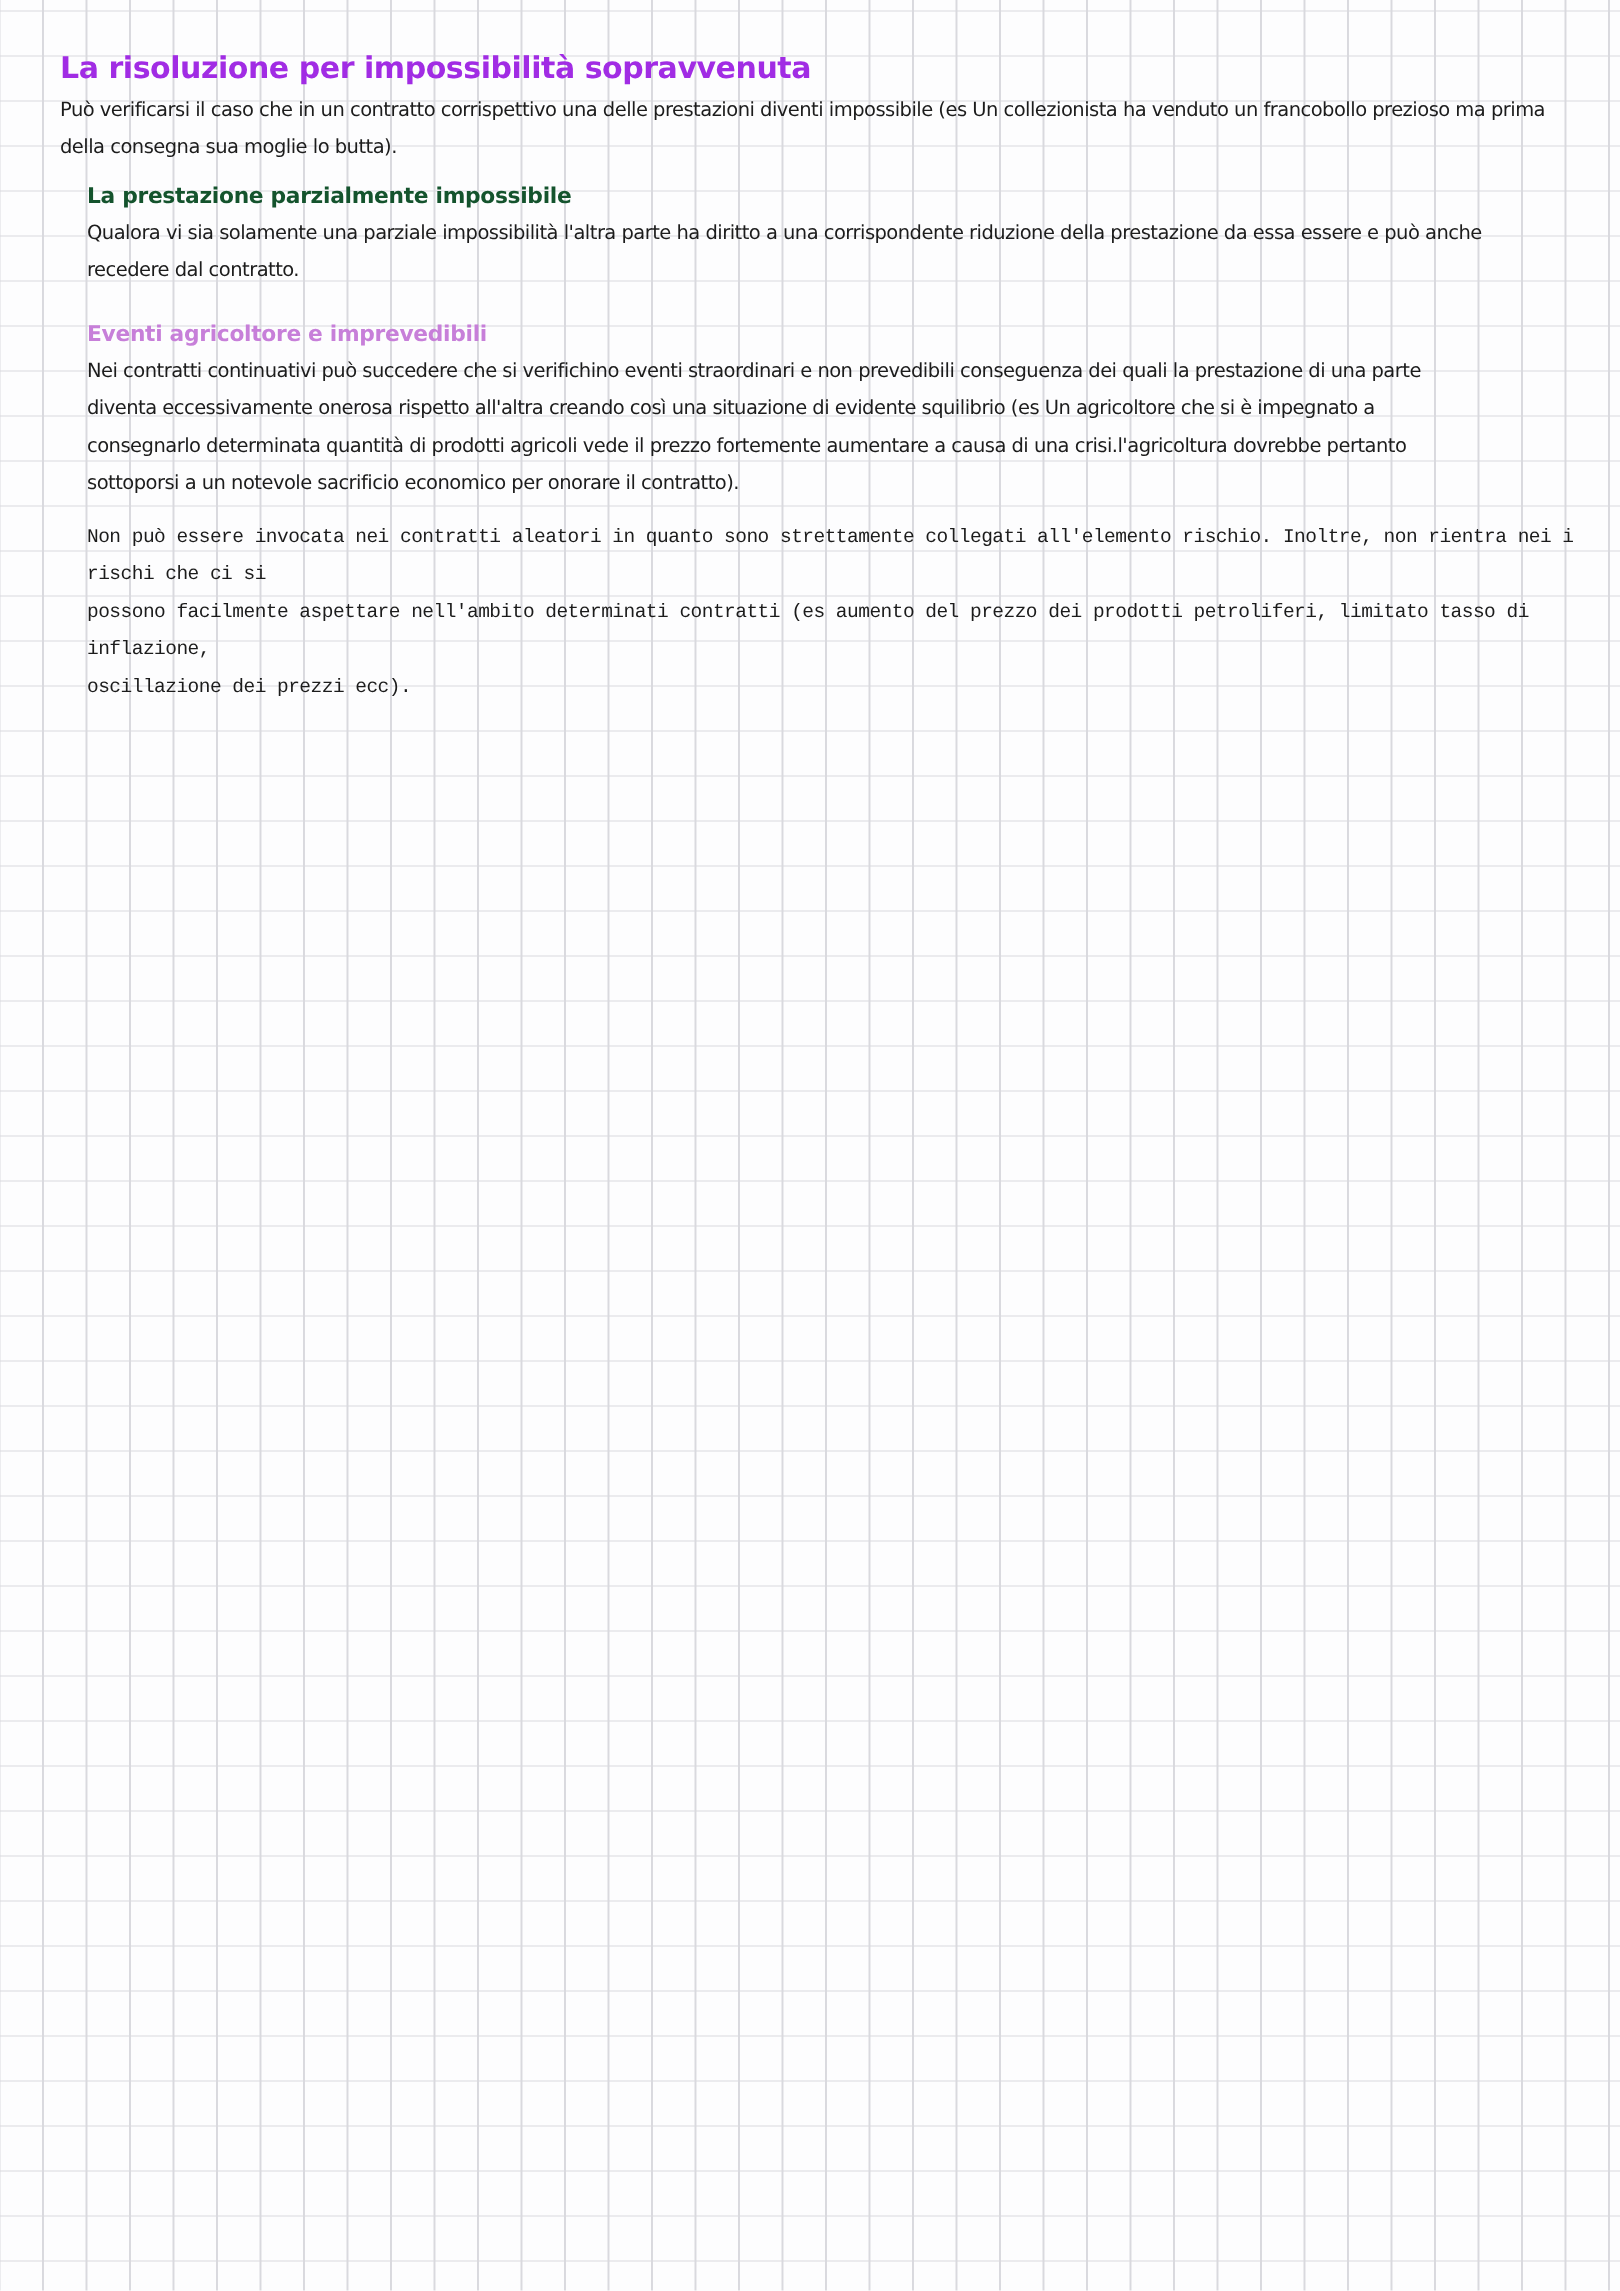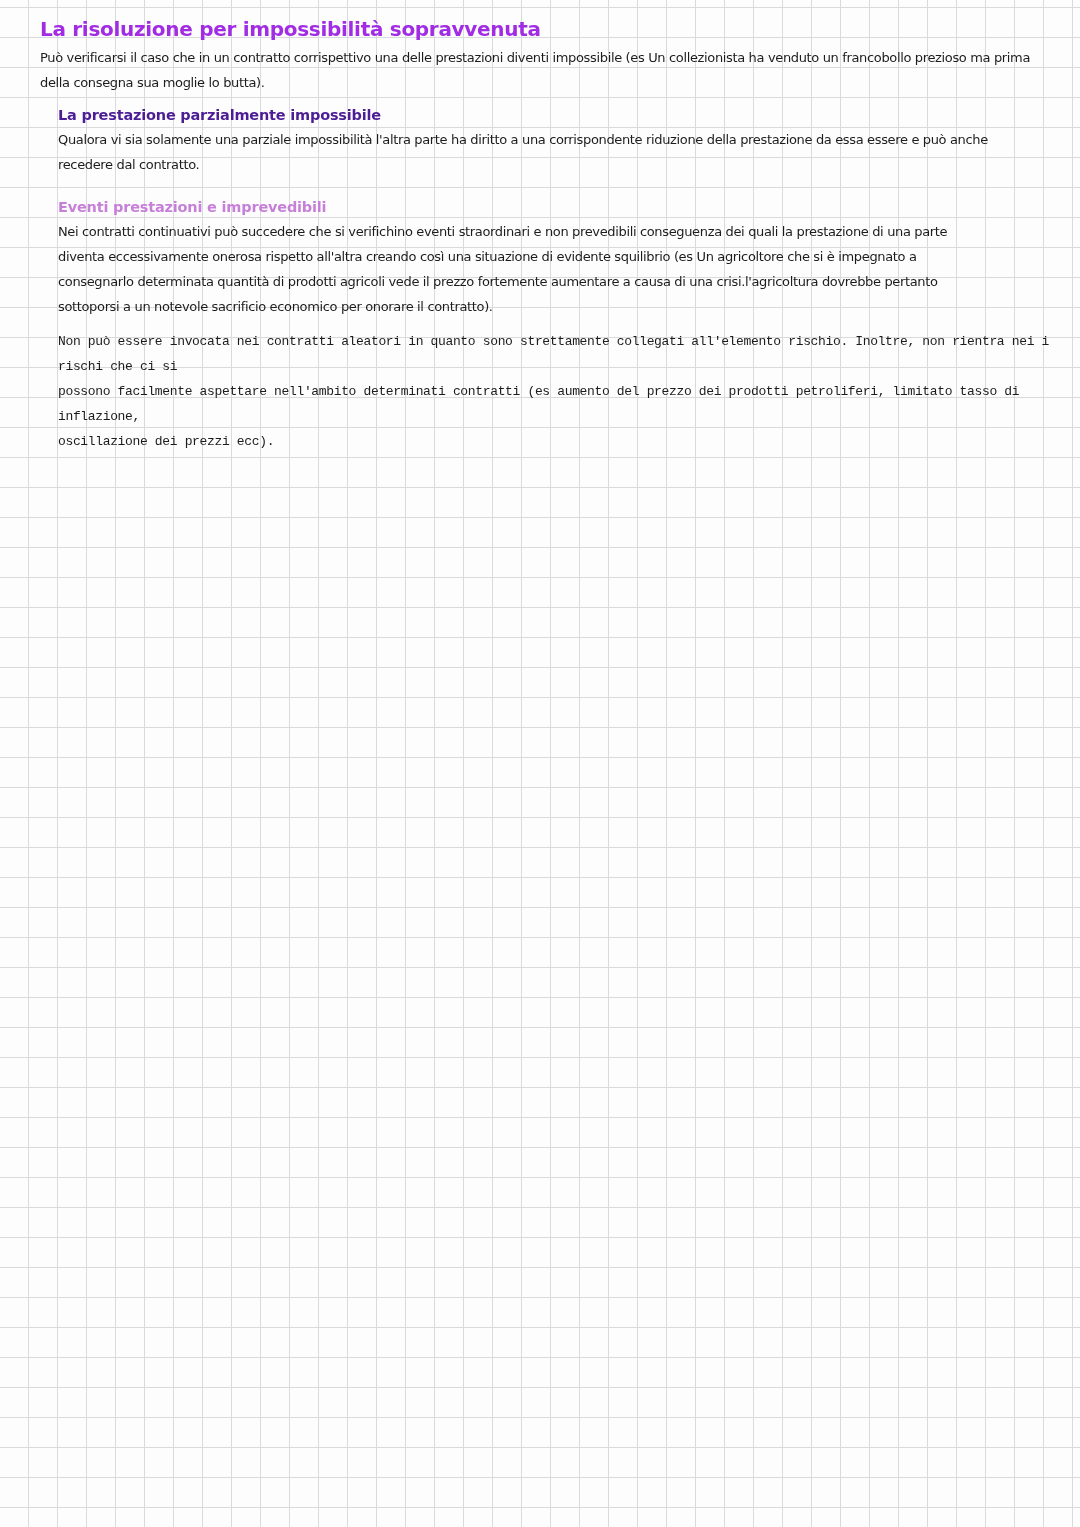--- a/index.html
+++ b/index.html
@@ -18,21 +18,21 @@
     background-size: 29px 30px;
     background-position: -1px 7px;
     font-family: "DejaVu Sans", "Liberation Sans", sans-serif;
     color: #1c1c1c;
     overflow: hidden;
   }
   .page {
     box-sizing: border-box;
     width: 1080px;
     height: 1367px;
-    padding: 16px 20px 0 40px;
+    padding: 32px 20px 0 40px;
   }
   h1.section-title {
     font-size: 20px;
     line-height: 26px;
     font-weight: bold;
     letter-spacing: -0.3px;
     margin: 0 0 3px 0;
   }
   h2.subsection-title {
     font-size: 14.5px;
@@ -65,30 +65,30 @@
 <body>
 
 <div class="page">
 
   <section class="note-section">
     <h1 class="section-title" style="color: rgb(161, 44, 228);">La risoluzione per impossibilità sopravvenuta</h1>
     <p class="body-text">Può verificarsi il caso che in un contratto corrispettivo una delle prestazioni diventi impossibile (es Un collezionista ha venduto un francobollo prezioso ma prima
 della consegna sua moglie lo butta).</p>
 
     <div class="sub">
-      <h2 class="subsection-title" style="color: #4c1d95;">La prestazione parzialmente impossibile</h2>
+      <h2 class="subsection-title" style="color: #14532d;">La prestazione parzialmente impossibile</h2>
       <p class="body-text">Qualora vi sia solamente una parziale impossibilità l'altra parte ha diritto a una corrispondente riduzione della prestazione da essa essere e può anche
 recedere dal contratto.</p>
     </div>
   </section>
 
   <section class="note-section">
 
     <div class="sub">
-      <h2 class="subsection-title" style="color: rgb(199, 127, 217);">Eventi prestazioni e imprevedibili</h2>
+      <h2 class="subsection-title" style="color: rgb(199, 127, 217);">Eventi agricoltore e imprevedibili</h2>
       <p class="body-text">Nei contratti continuativi può succedere che si verifichino eventi straordinari e non prevedibili conseguenza dei quali la prestazione di una parte
 diventa eccessivamente onerosa rispetto all'altra creando così una situazione di evidente squilibrio (es Un agricoltore che si è impegnato a
 consegnarlo determinata quantità di prodotti agricoli vede il prezzo fortemente aumentare a causa di una crisi.l'agricoltura dovrebbe pertanto
 sottoporsi a un notevole sacrificio economico per onorare il contratto).</p>
       <p class="body-text">Non può essere invocata nei contratti aleatori in quanto sono strettamente collegati all'elemento rischio. Inoltre, non rientra nei i rischi che ci si
 possono facilmente aspettare nell'ambito determinati contratti (es aumento del prezzo dei prodotti petroliferi, limitato tasso di inflazione,
 oscillazione dei prezzi ecc).</p>
     </div>
   </section>
 

